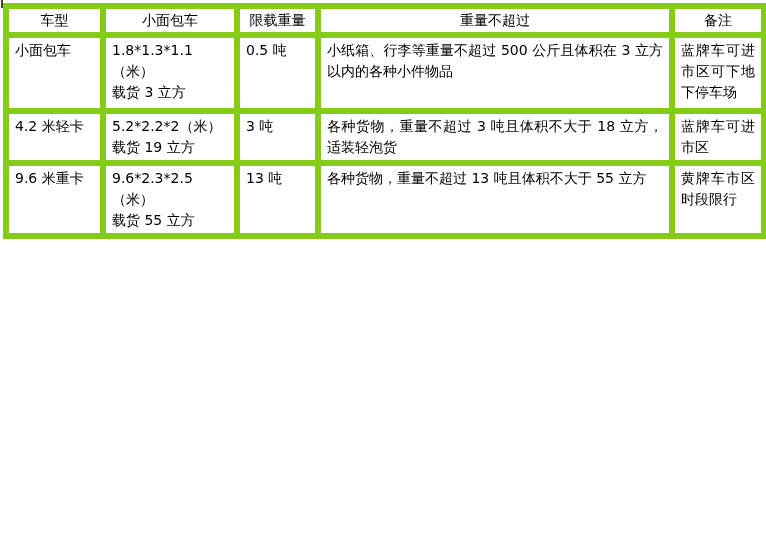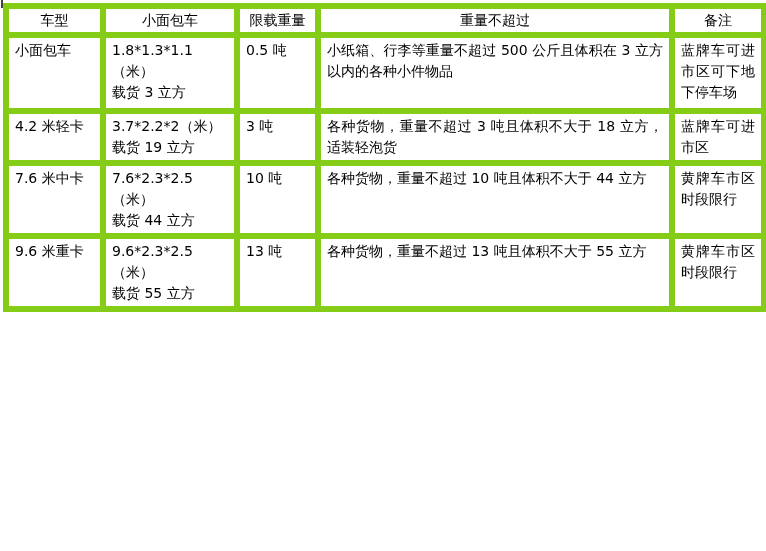--- a/index.html
+++ b/index.html
@@ -85,40 +85,30 @@
       <td class="c3">0.5 吨</td>
       <td class="c4">小纸箱、行李等重量不超过 500 公斤且体积在 3 立方以内的各种小件物品</td>
       <td class="c5">蓝牌车可进市区可下地下停车场</td>
     </tr>
 
 
 
     <tr style="height:42px">
       <td class="c1">4.2 米轻卡</td>
       <td class="c2">
-        <div>3.7*2.2*2（米）</div>
+        <div>5.2*2.2*2（米）</div>
         <div>载货 19 立方</div>
       </td>
       <td class="c3">3 吨</td>
       <td class="c4">各种货物，重量不超过 3 吨且体积不大于 18 立方，适装轻泡货</td>
       <td class="c5">蓝牌车可进市区</td>
     </tr>
 
 
 
-    <tr style="height:48px">
-      <td class="c1">7.6 米中卡</td>
-      <td class="c2">
-        <div>7.6*2.3*2.5（米）</div>
-        <div>载货 44 立方</div>
-      </td>
-      <td class="c3">10 吨</td>
-      <td class="c4">各种货物，重量不超过 10 吨且体积不大于 44 立方</td>
-      <td class="c5">黄牌车市区时段限行</td>
-    </tr>
 
     <tr style="height:49px">
       <td class="c1">9.6 米重卡</td>
       <td class="c2">
         <div>9.6*2.3*2.5（米）</div>
         <div>载货 55 立方</div>
       </td>
       <td class="c3">13 吨</td>
       <td class="c4">各种货物，重量不超过 13 吨且体积不大于 55 立方</td>
       <td class="c5">黄牌车市区时段限行</td>

